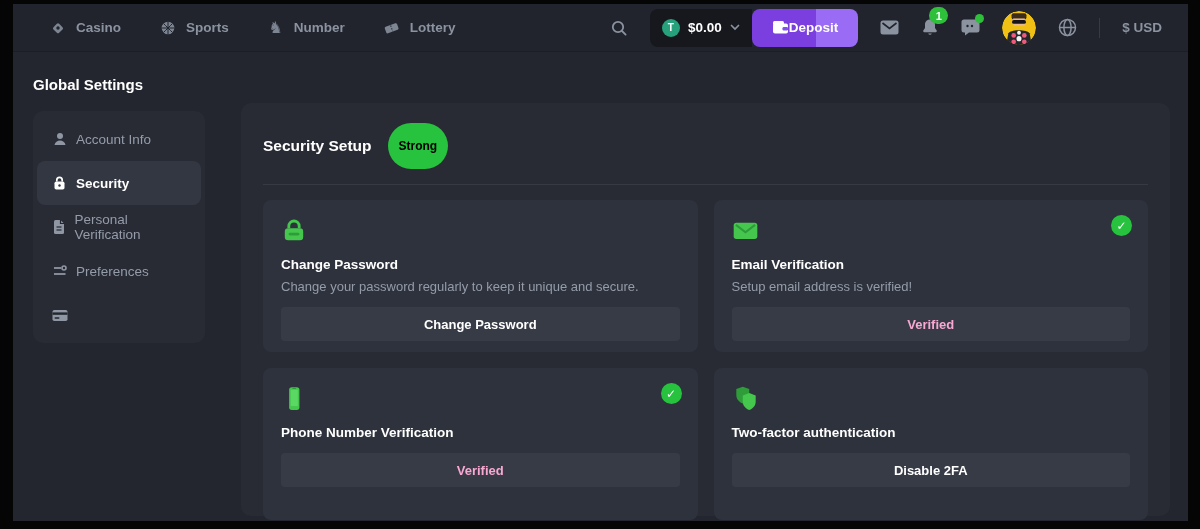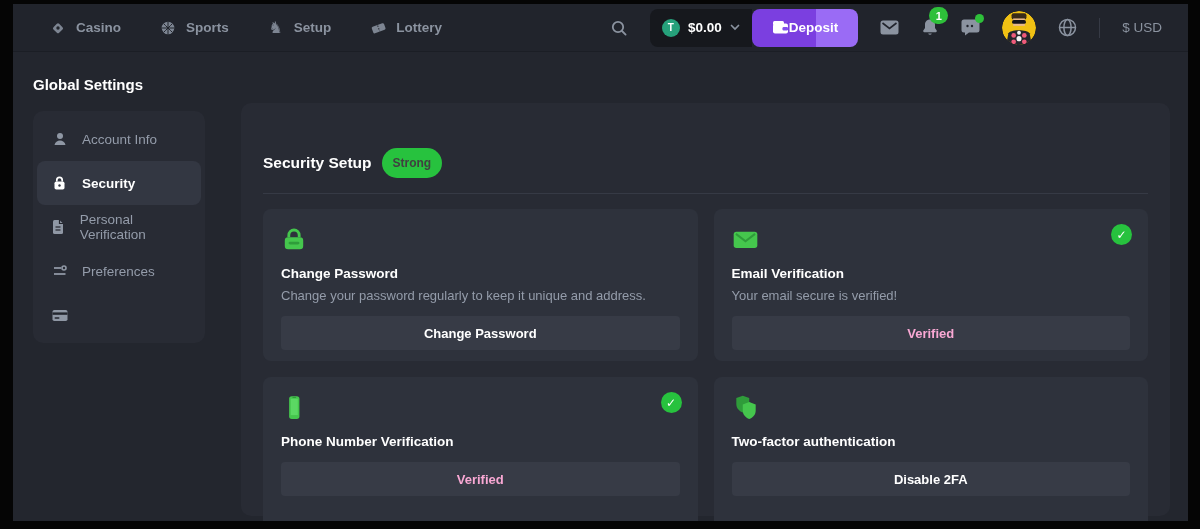--- a/index.html
+++ b/index.html
@@ -61,42 +61,42 @@
   }
   .icon-btn{position:relative;display:flex;align-items:center;cursor:pointer;}
   .notif-badge{
     position:absolute;top:-11px;left:8px;min-width:19px;height:17px;border-radius:9px;
     background:#2ec03a;color:#fff;font-size:11px;font-weight:700;
     display:flex;align-items:center;justify-content:center;padding:0 5px;
   }
   .presence-dot{position:absolute;top:-4px;right:-4px;width:9px;height:9px;border-radius:50%;background:#2ec03a;}
   .avatar{width:34px;height:34px;border-radius:50%;overflow:hidden;cursor:pointer;flex:none;}
   .tb-divider{width:1px;height:20px;background:var(--divider);}
-  .currency{color:var(--muted2);font-size:13.5px;font-weight:400;cursor:pointer;display:flex;align-items:center;gap:6px;}
+  .currency{color:var(--muted2);font-size:13.5px;font-weight:700;cursor:pointer;display:flex;align-items:center;gap:6px;}
   
   .content{display:flex;align-items:flex-start;}
   .left-col{width:200px;flex:none;padding:24px 0 0 20px;}
   .page-title{color:#fff;font-size:15px;font-weight:700;margin-bottom:18px;}
   .sidebar{background:var(--panel);border-radius:10px;padding:6px 4px;width:172px;}
   .side-item{
-    display:flex;align-items:center;gap:14px;height:44px;padding:0 14px;
+    display:flex;align-items:center;gap:8px;height:44px;padding:0 14px;
     color:var(--muted);font-size:13.5px;font-weight:500;border-radius:8px;cursor:pointer;
   }
   .side-item.active{background:var(--item-active);color:#fff;font-weight:700;}
   .side-item .sicon{width:17px;display:flex;align-items:center;justify-content:center;}
   
   .main-panel{
     flex:1;background:var(--panel);border-radius:10px;
     margin:51px 18px 0 28px;padding:20px 22px 24px 22px;height:413px;
   }
-  .panel-head{display:flex;align-items:center;gap:10px;margin-top:25px;}
+  .panel-head{display:flex;align-items:center;gap:16px;}
   .panel-title{color:#fff;font-size:15.5px;font-weight:700;}
   .strength-badge{
-    background:var(--green);color:#404040;font-size:12px;font-weight:700;
-    padding:8px 11px;border-radius:999px;
+    background:var(--green);color:#000000;font-size:12px;font-weight:700;
+    padding:16px 11px;border-radius:999px;
   }
   .head-divider{height:1px;background:var(--divider);margin-top:15px;}
   .cards{display:grid;grid-template-columns:1fr 1fr;gap:16px;margin-top:15px;}
   .card{
     position:relative;background:var(--card);border-radius:8px;height:152px;
     padding:17px 18px 16px 18px;
   }
   .card-icon{height:27px;display:flex;align-items:flex-start;}
   .card-title{color:#fff;font-size:13.5px;font-weight:700;margin-top:13px;}
   .card-desc{color:var(--muted);font-size:13px;margin-top:7px;}
@@ -132,21 +132,21 @@
         <span class="nicon">
           <svg width="16" height="16" viewBox="0 0 16 16">
               <circle cx="8" cy="8" r="6.3" fill="#7d8592"></circle>
               <path d="M8 1.7v12.6M1.7 8h12.6M3.5 3.5c2.5 2.5 6.5 6.5 9 9M12.5 3.5c-2.5 2.5-6.5 6.5-9 9" stroke="#21242c" stroke-width="1" fill="none"></path>
             </svg>
         </span>
         <span>Sports</span>
       </div>
       <div class="nav-item">
         <span class="nicon knight">♞</span>
-        <span>Setup</span>
+        <span>Number</span>
       </div>
       <div class="nav-item">
         <span class="nicon">
           <svg width="17" height="16" viewBox="0 0 17 16">
               <g transform="rotate(-20 8 8)">
                 <rect x="2" y="5" width="13" height="7" rx="1.4" fill="#7d8592"></rect>
                 <line x1="8.5" y1="5.5" x2="8.5" y2="11.5" stroke="#21242c" stroke-width="1" stroke-dasharray="1.5 1.3"></line>
               </g>
             </svg>
         </span>
@@ -313,34 +313,34 @@
 
         <section class="card">
           <div class="card-icon">
             <svg width="26" height="27" viewBox="0 0 24 24">
                 <path d="M7.2 10V8a4.8 4.8 0 0 1 9.6 0v2" fill="none" stroke="#45c64d" stroke-width="2.6"></path>
                 <rect x="3.5" y="10" width="17" height="11" rx="3" fill="#45c64d"></rect>
                 <rect x="7" y="14" width="10" height="2.6" rx="1.3" fill="#2f9c3a"></rect>
               </svg>
           </div>
           <div class="card-title">Change Password</div>
-          <div class="card-desc">Change your password regularly to keep it unique and address.</div>
+          <div class="card-desc">Change your password regularly to keep it unique and secure.</div>
           <button class="card-btn">Change Password</button>
         </section>
 
         <section class="card">
           <div class="card-icon">
             <svg width="27" height="27" viewBox="0 0 24 24">
                 <rect x="1.5" y="5" width="21" height="14.5" rx="2.4" fill="#45c64d"></rect>
                 <polyline points="3.5,7 12,13.5 20.5,7" fill="none" stroke="#2f9c3a" stroke-width="1.8"></polyline>
               </svg>
           </div>
           <span class="check-badge">✓</span>
           <div class="card-title">Email Verification</div>
-          <div class="card-desc">Your email secure is verified!</div>
+          <div class="card-desc">Setup email address is verified!</div>
           <button class="card-btn muted">Verified</button>
         </section>
 
         <section class="card">
           <div class="card-icon">
             <svg width="26" height="27" viewBox="0 0 24 24">
                 <rect x="7.5" y="1.5" width="9.5" height="21" rx="2.4" fill="#45c64d"></rect>
                 <rect x="9" y="4" width="6.5" height="15" fill="#5bd863"></rect>
                 <rect x="10.5" y="2.3" width="3.5" height="1" rx="0.5" fill="#2f9c3a"></rect>
               </svg>

